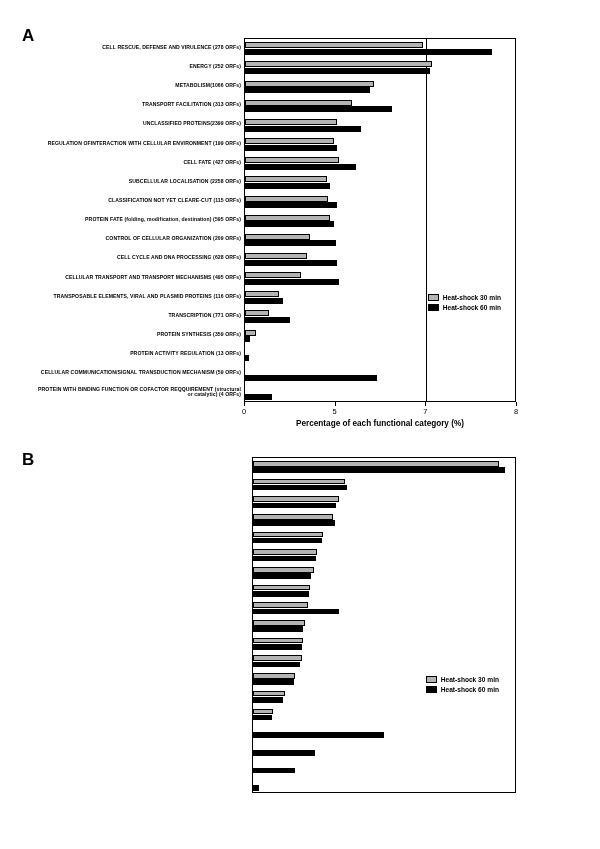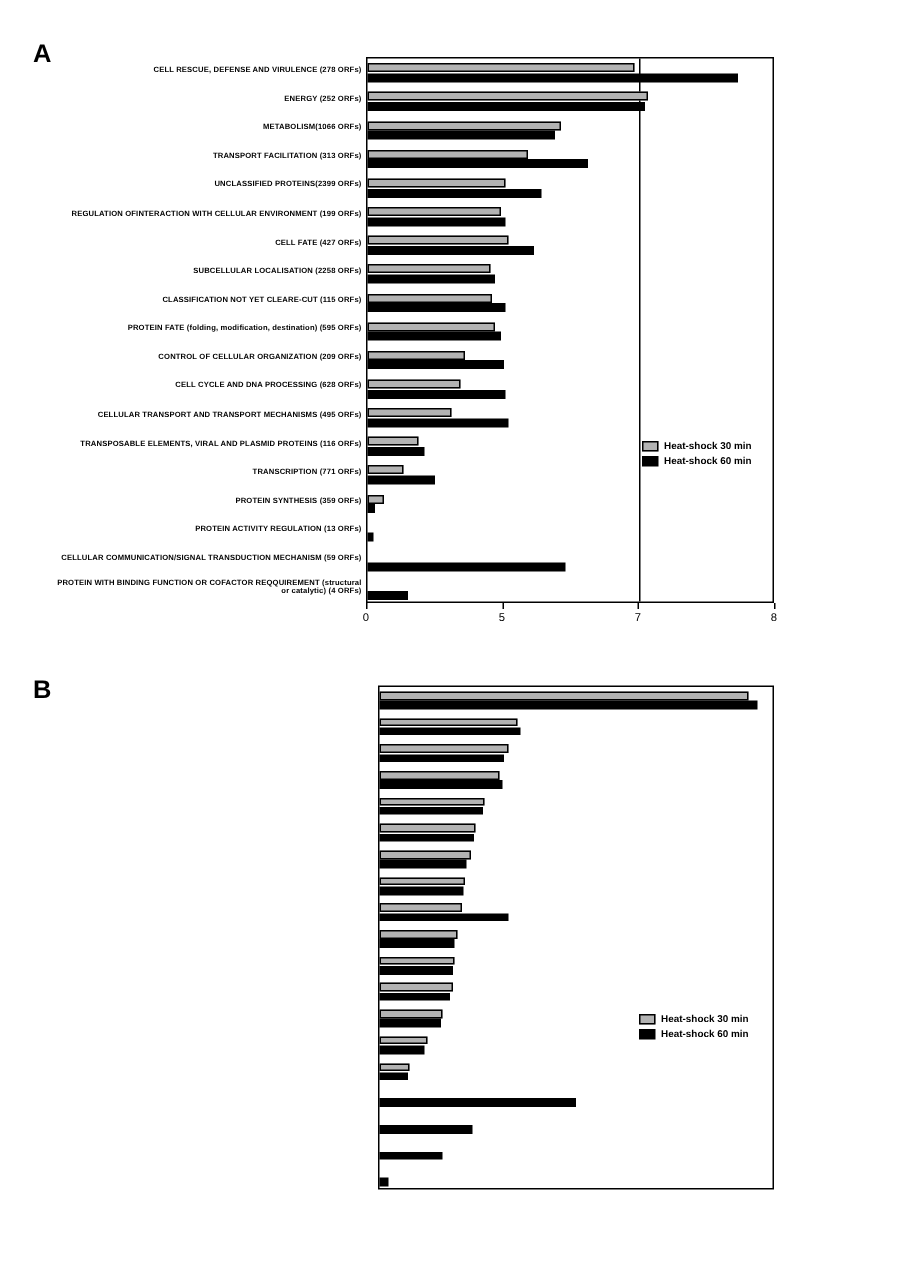--- a/index.html
+++ b/index.html
@@ -137,20 +137,21 @@
   <div class="axis-ticks" id="ticksA" style="left: 244px; top: 402px; width: 272px;">
       <div class="tick" style="left: 0px;"></div>
       <div class="tick-label" style="left: 0px;">0</div>
       <div class="tick" style="left: 90.6667px;"></div>
       <div class="tick-label" style="left: 90.6667px;">5</div>
       <div class="tick" style="left: 181.333px;"></div>
       <div class="tick-label" style="left: 181.333px;">7</div>
       <div class="tick" style="left: 272px;"></div>
       <div class="tick-label" style="left: 272px;">8</div>
     </div>
+  <div class="axis-title" id="titleA" style="left: 244px; width: 272px; top: 419px;">Percentage of  each functional category (%)</div>
   <div id="labelsA">
       <div class="cat-label" style="width: 205px; left: 36px; top: 44.7289px;">CELL RESCUE, DEFENSE AND VIRULENCE (278 ORFs)</div>
       <div class="cat-label" style="width: 205px; left: 36px; top: 63.8868px;">ENERGY (252 ORFs)</div>
       <div class="cat-label" style="width: 205px; left: 36px; top: 83.0447px;">METABOLISM(1066 ORFs)</div>
       <div class="cat-label" style="width: 205px; left: 36px; top: 102.203px;">TRANSPORT FACILITATION (313 ORFs)</div>
       <div class="cat-label" style="width: 205px; left: 36px; top: 121.361px;">UNCLASSIFIED PROTEINS(2399 ORFs)</div>
       <div class="cat-label" style="width: 205px; left: 36px; top: 140.518px;">REGULATION OFINTERACTION WITH CELLULAR ENVIRONMENT (199 ORFs)</div>
       <div class="cat-label" style="width: 205px; left: 36px; top: 159.676px;">CELL FATE (427 ORFs)</div>
       <div class="cat-label" style="width: 205px; left: 36px; top: 178.834px;">SUBCELLULAR LOCALISATION (2258 ORFs)</div>
       <div class="cat-label" style="width: 205px; left: 36px; top: 197.992px;">CLASSIFICATION NOT YET CLEARE-CUT (115 ORFs)</div>

